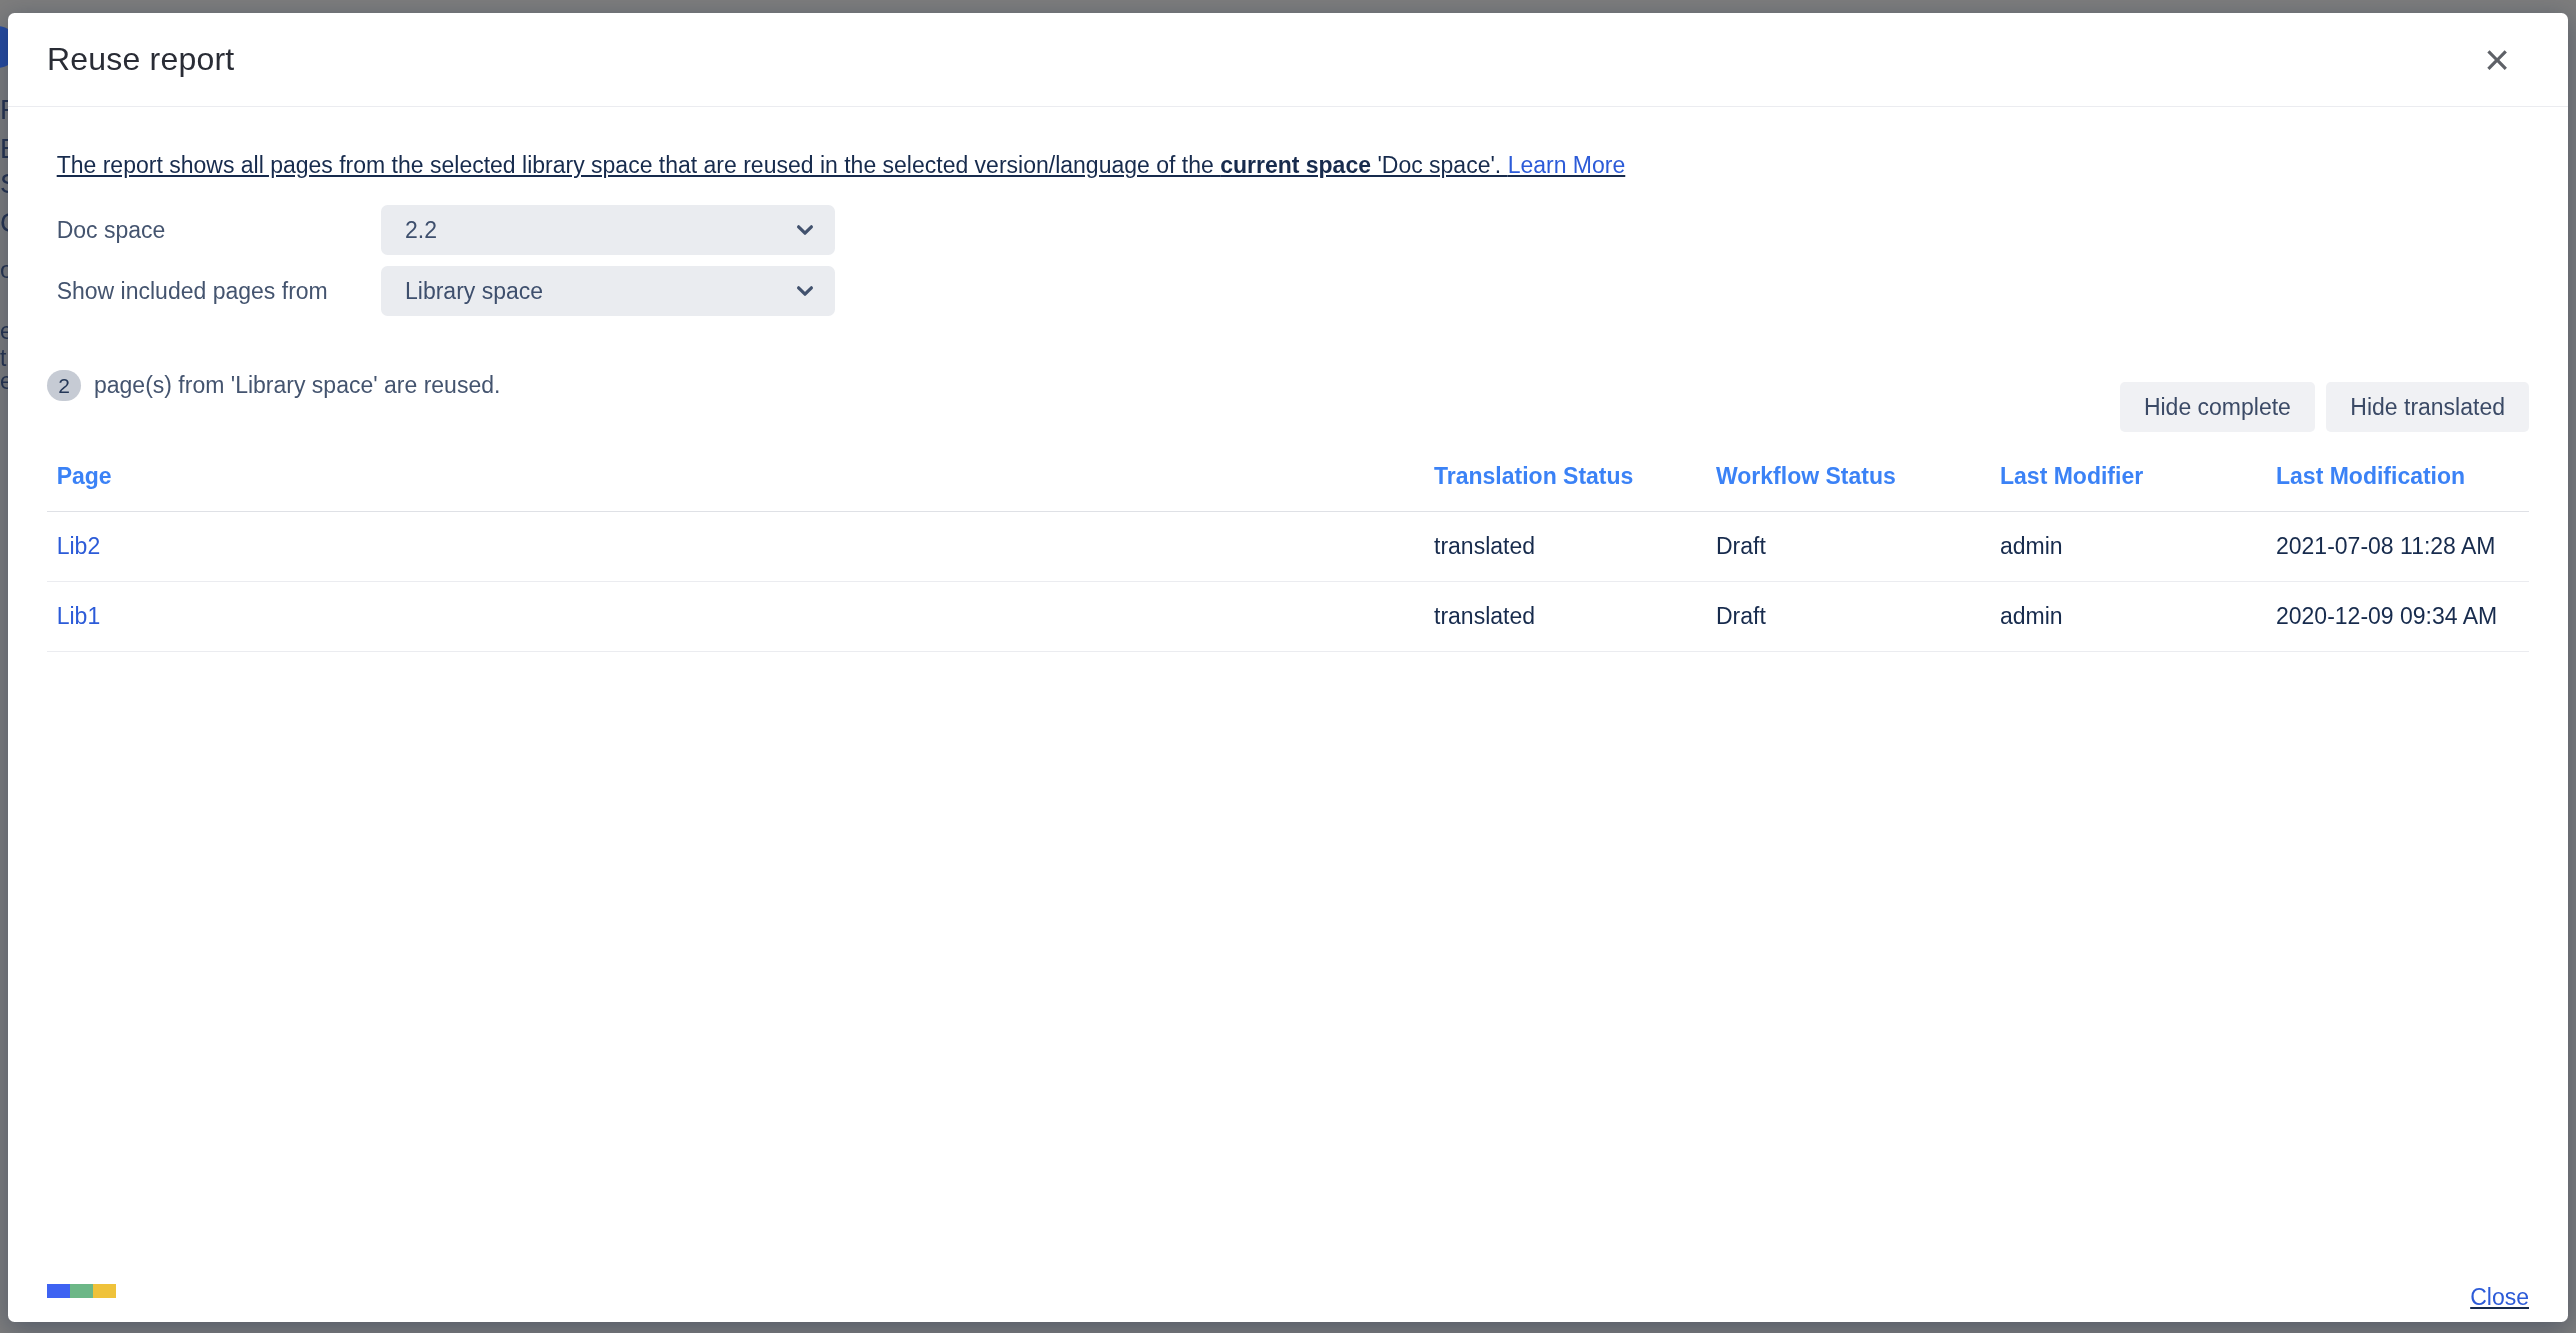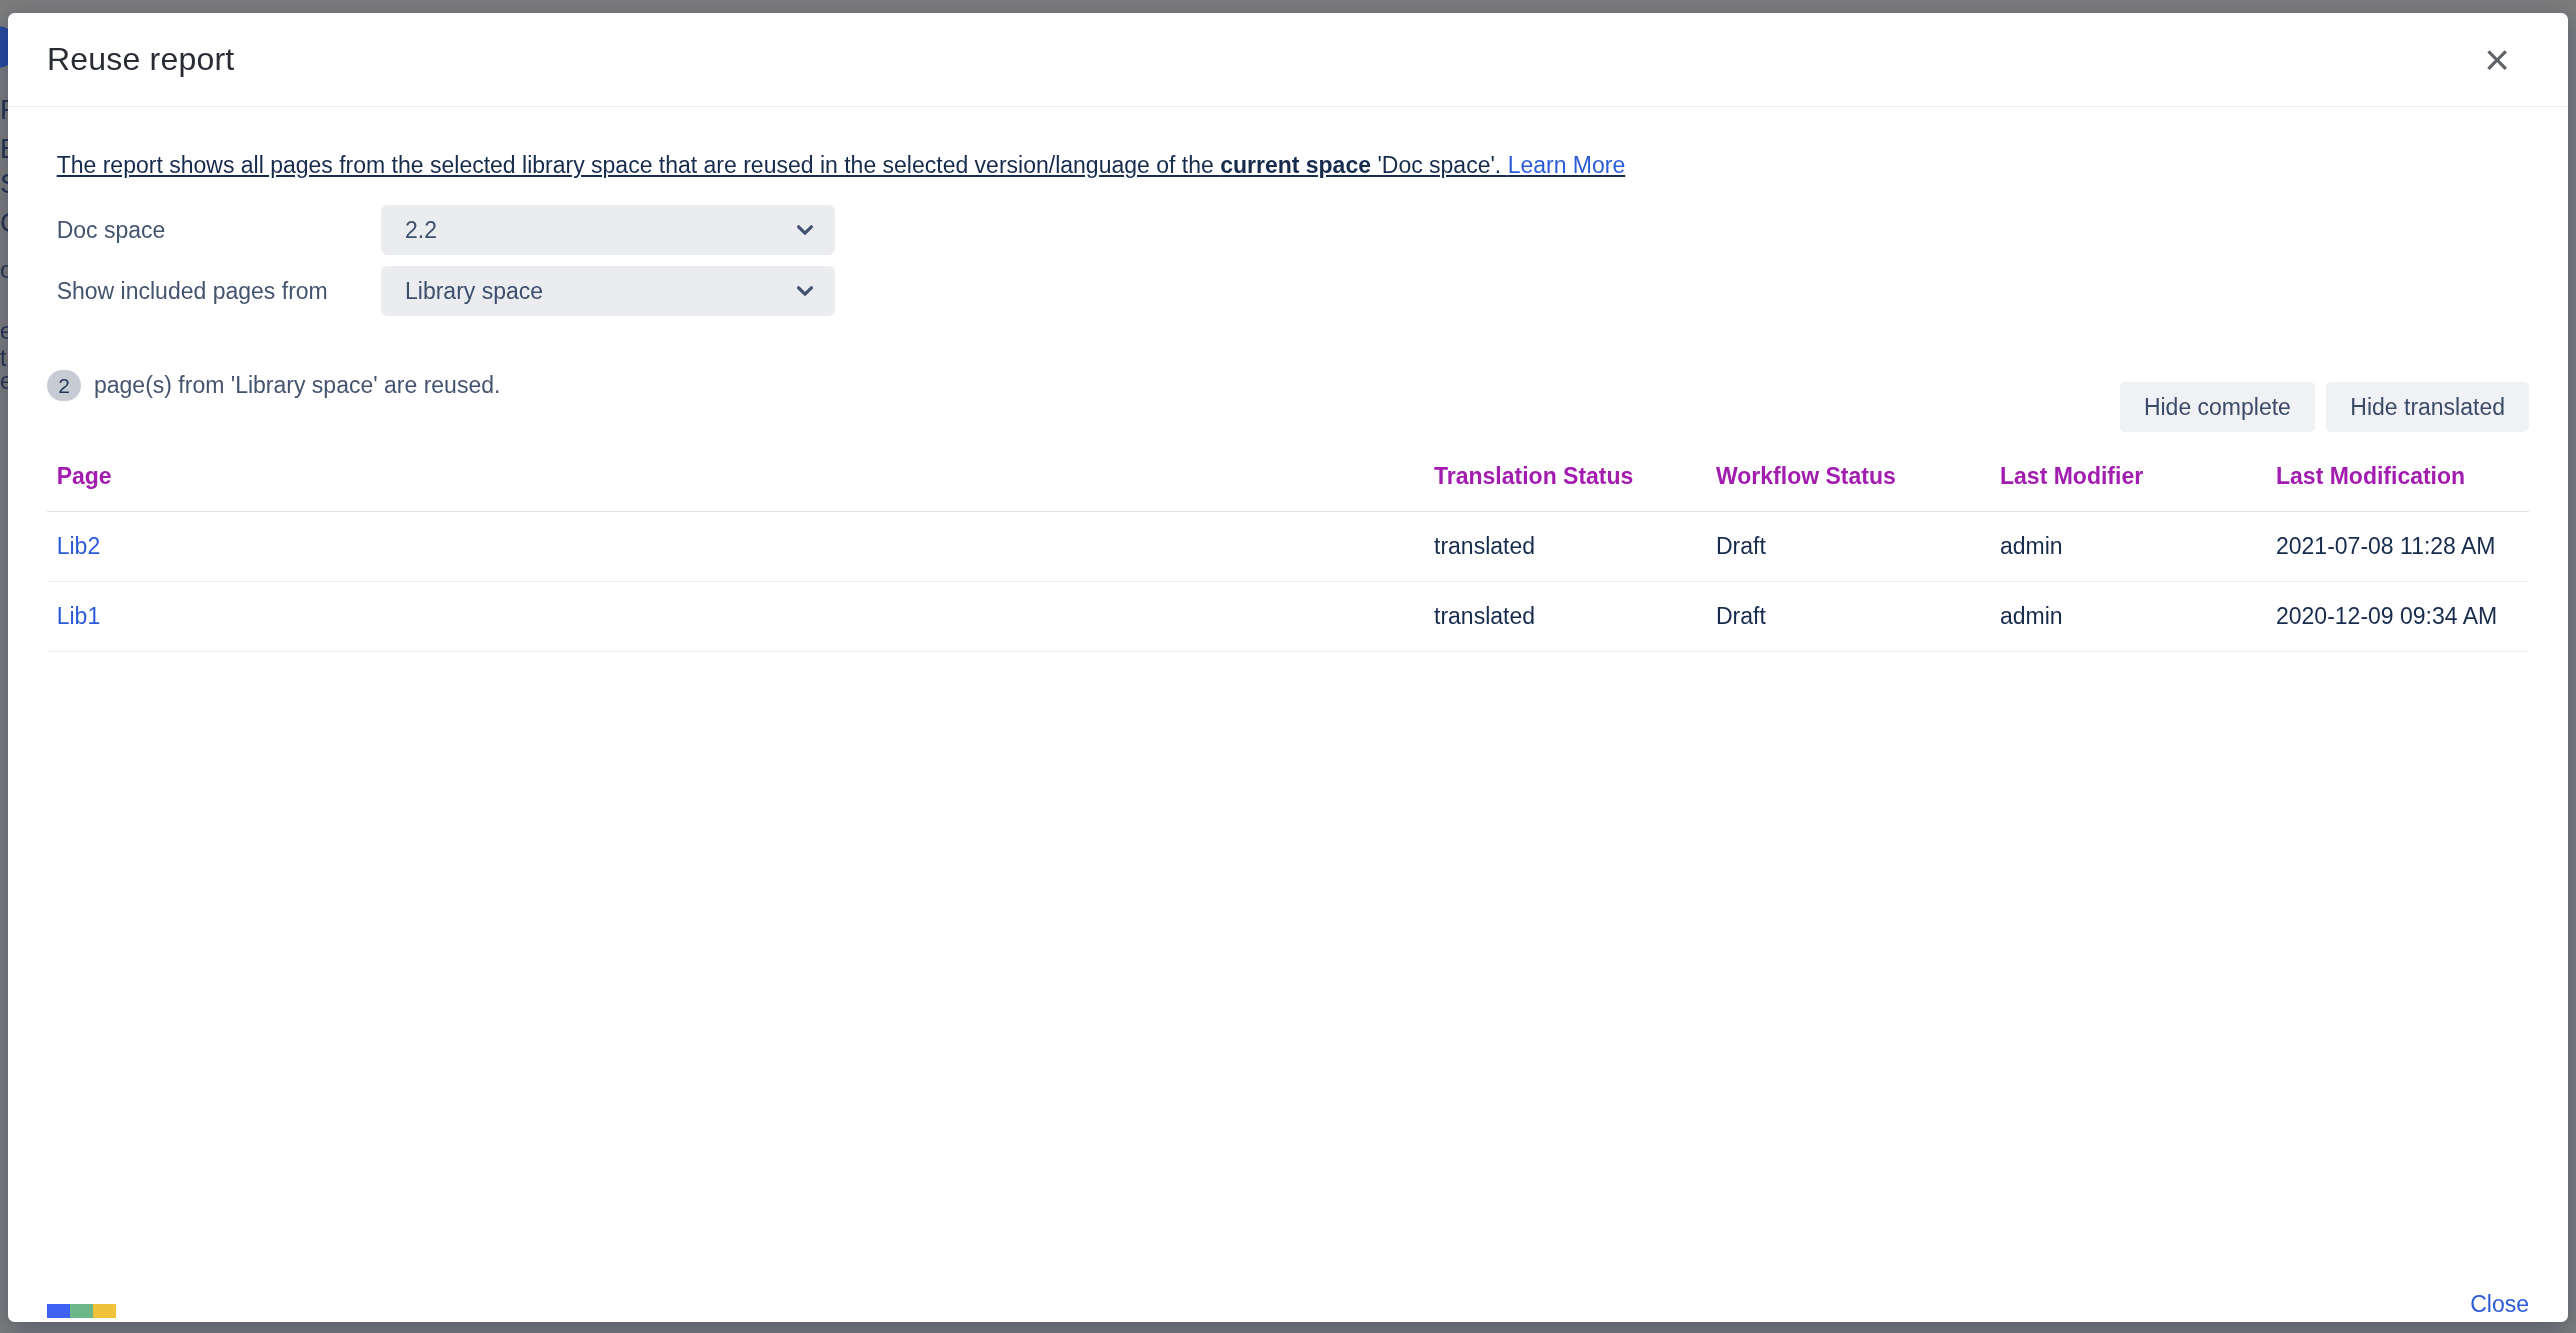--- a/index.html
+++ b/index.html
@@ -98,34 +98,34 @@
   
   table.report {
     width:2482px; margin-top:16px; border-collapse:collapse; table-layout:fixed;
   }
   table.report col.c-page  { width:1379px; }
   table.report col.c-ts    { width:282px; }
   table.report col.c-ws    { width:284px; }
   table.report col.c-lm    { width:276px; }
   table.report col.c-lmod  { width:261px; }
   table.report th {
-    text-align:left; font-size:23px; font-weight:bold; color:#a21caf;
+    text-align:left; font-size:23px; font-weight:bold; color:#3b82f6;
     padding:14.6px 8px 21px 8px; border-bottom:1.6px solid #DFE1E6;
   }
   table.report th:first-child, table.report td:first-child { padding-left:9.7px; }
   table.report td {
     font-size:23px; color:#172B4D; height:70px; padding:0 8px;
     border-bottom:1.6px solid #EBECF0; vertical-align:middle;
   }
   td .page-link { color:#2c5bd8; }
 
   
   .modal-footer {
-    position:absolute; left:39px; right:39px; bottom:4px;
-    display:flex; align-items:flex-end; justify-content:space-between;
+    position:absolute; left:39px; right:39px; bottom:11px;
+    display:flex; align-items:flex-start; justify-content:space-between;text-decoration:underline;
   }
   .loader { display:flex; }
   .loader .sq { width:23px; height:13.8px; }
   .close-link { font-size:23px; color:#2c5bd8; cursor:pointer; }
 </style>
 </head>
 <body>
 
 <div class="edge-strip">
   <div class="edge-logo"></div>

